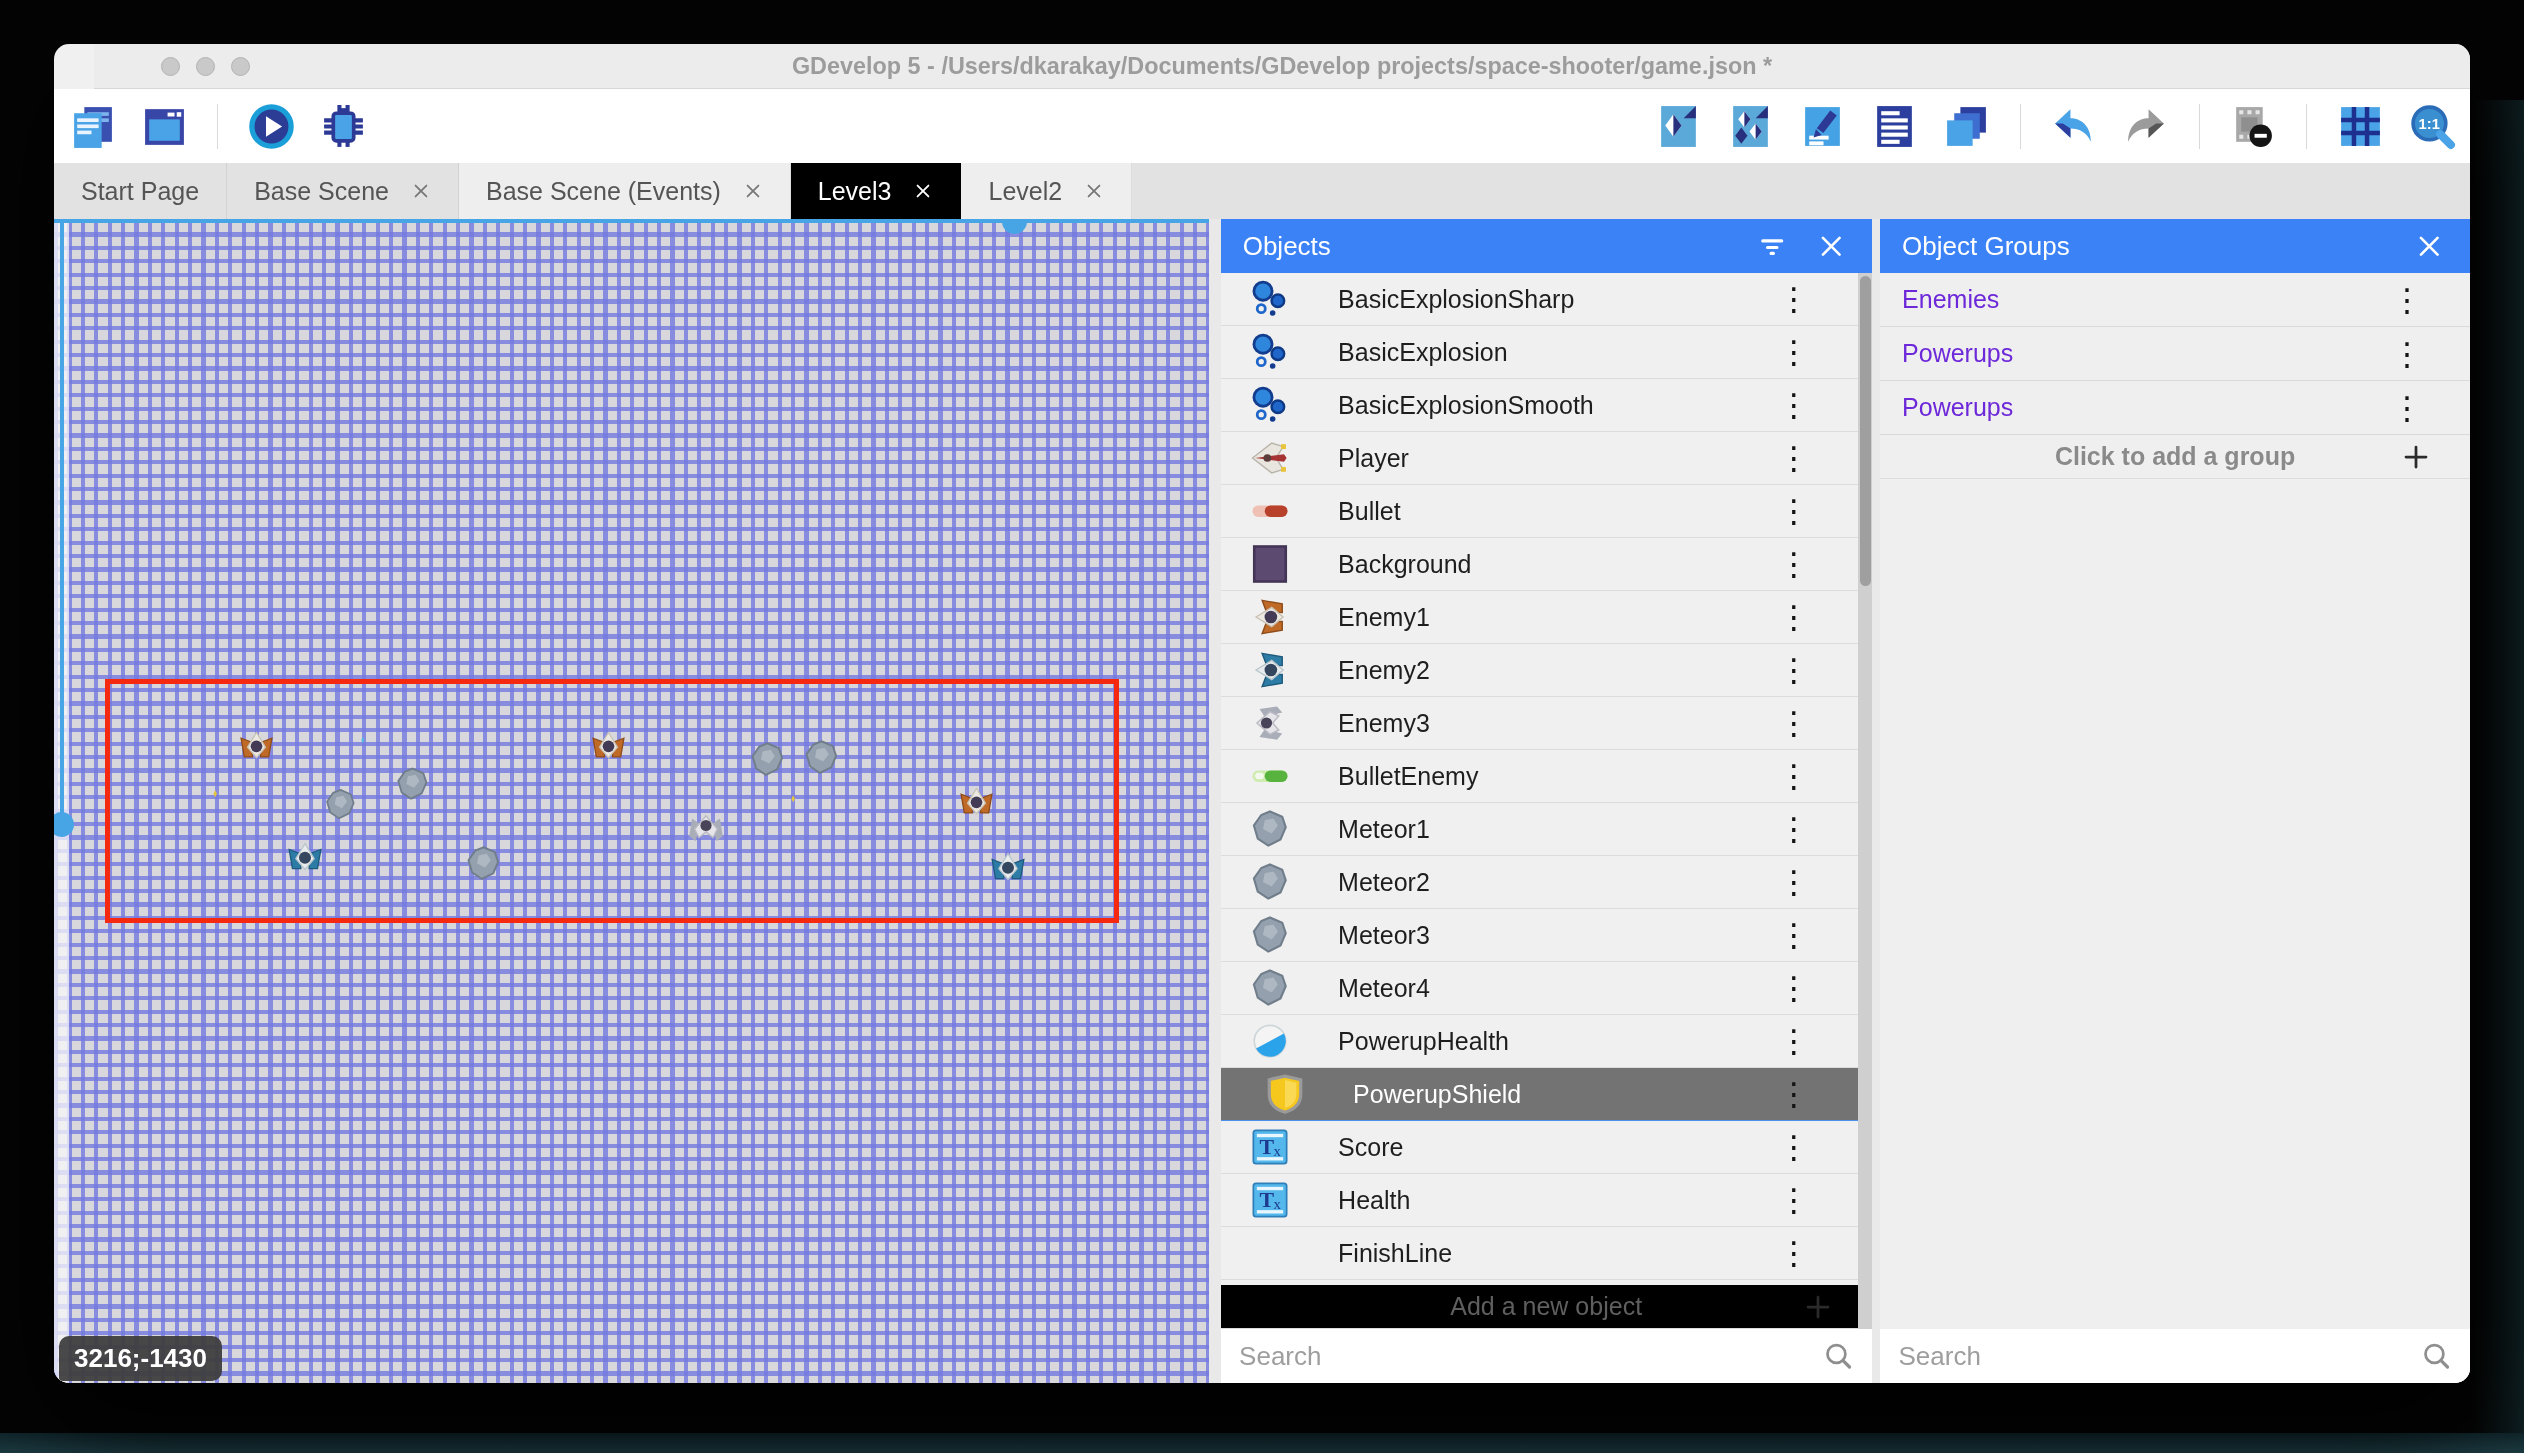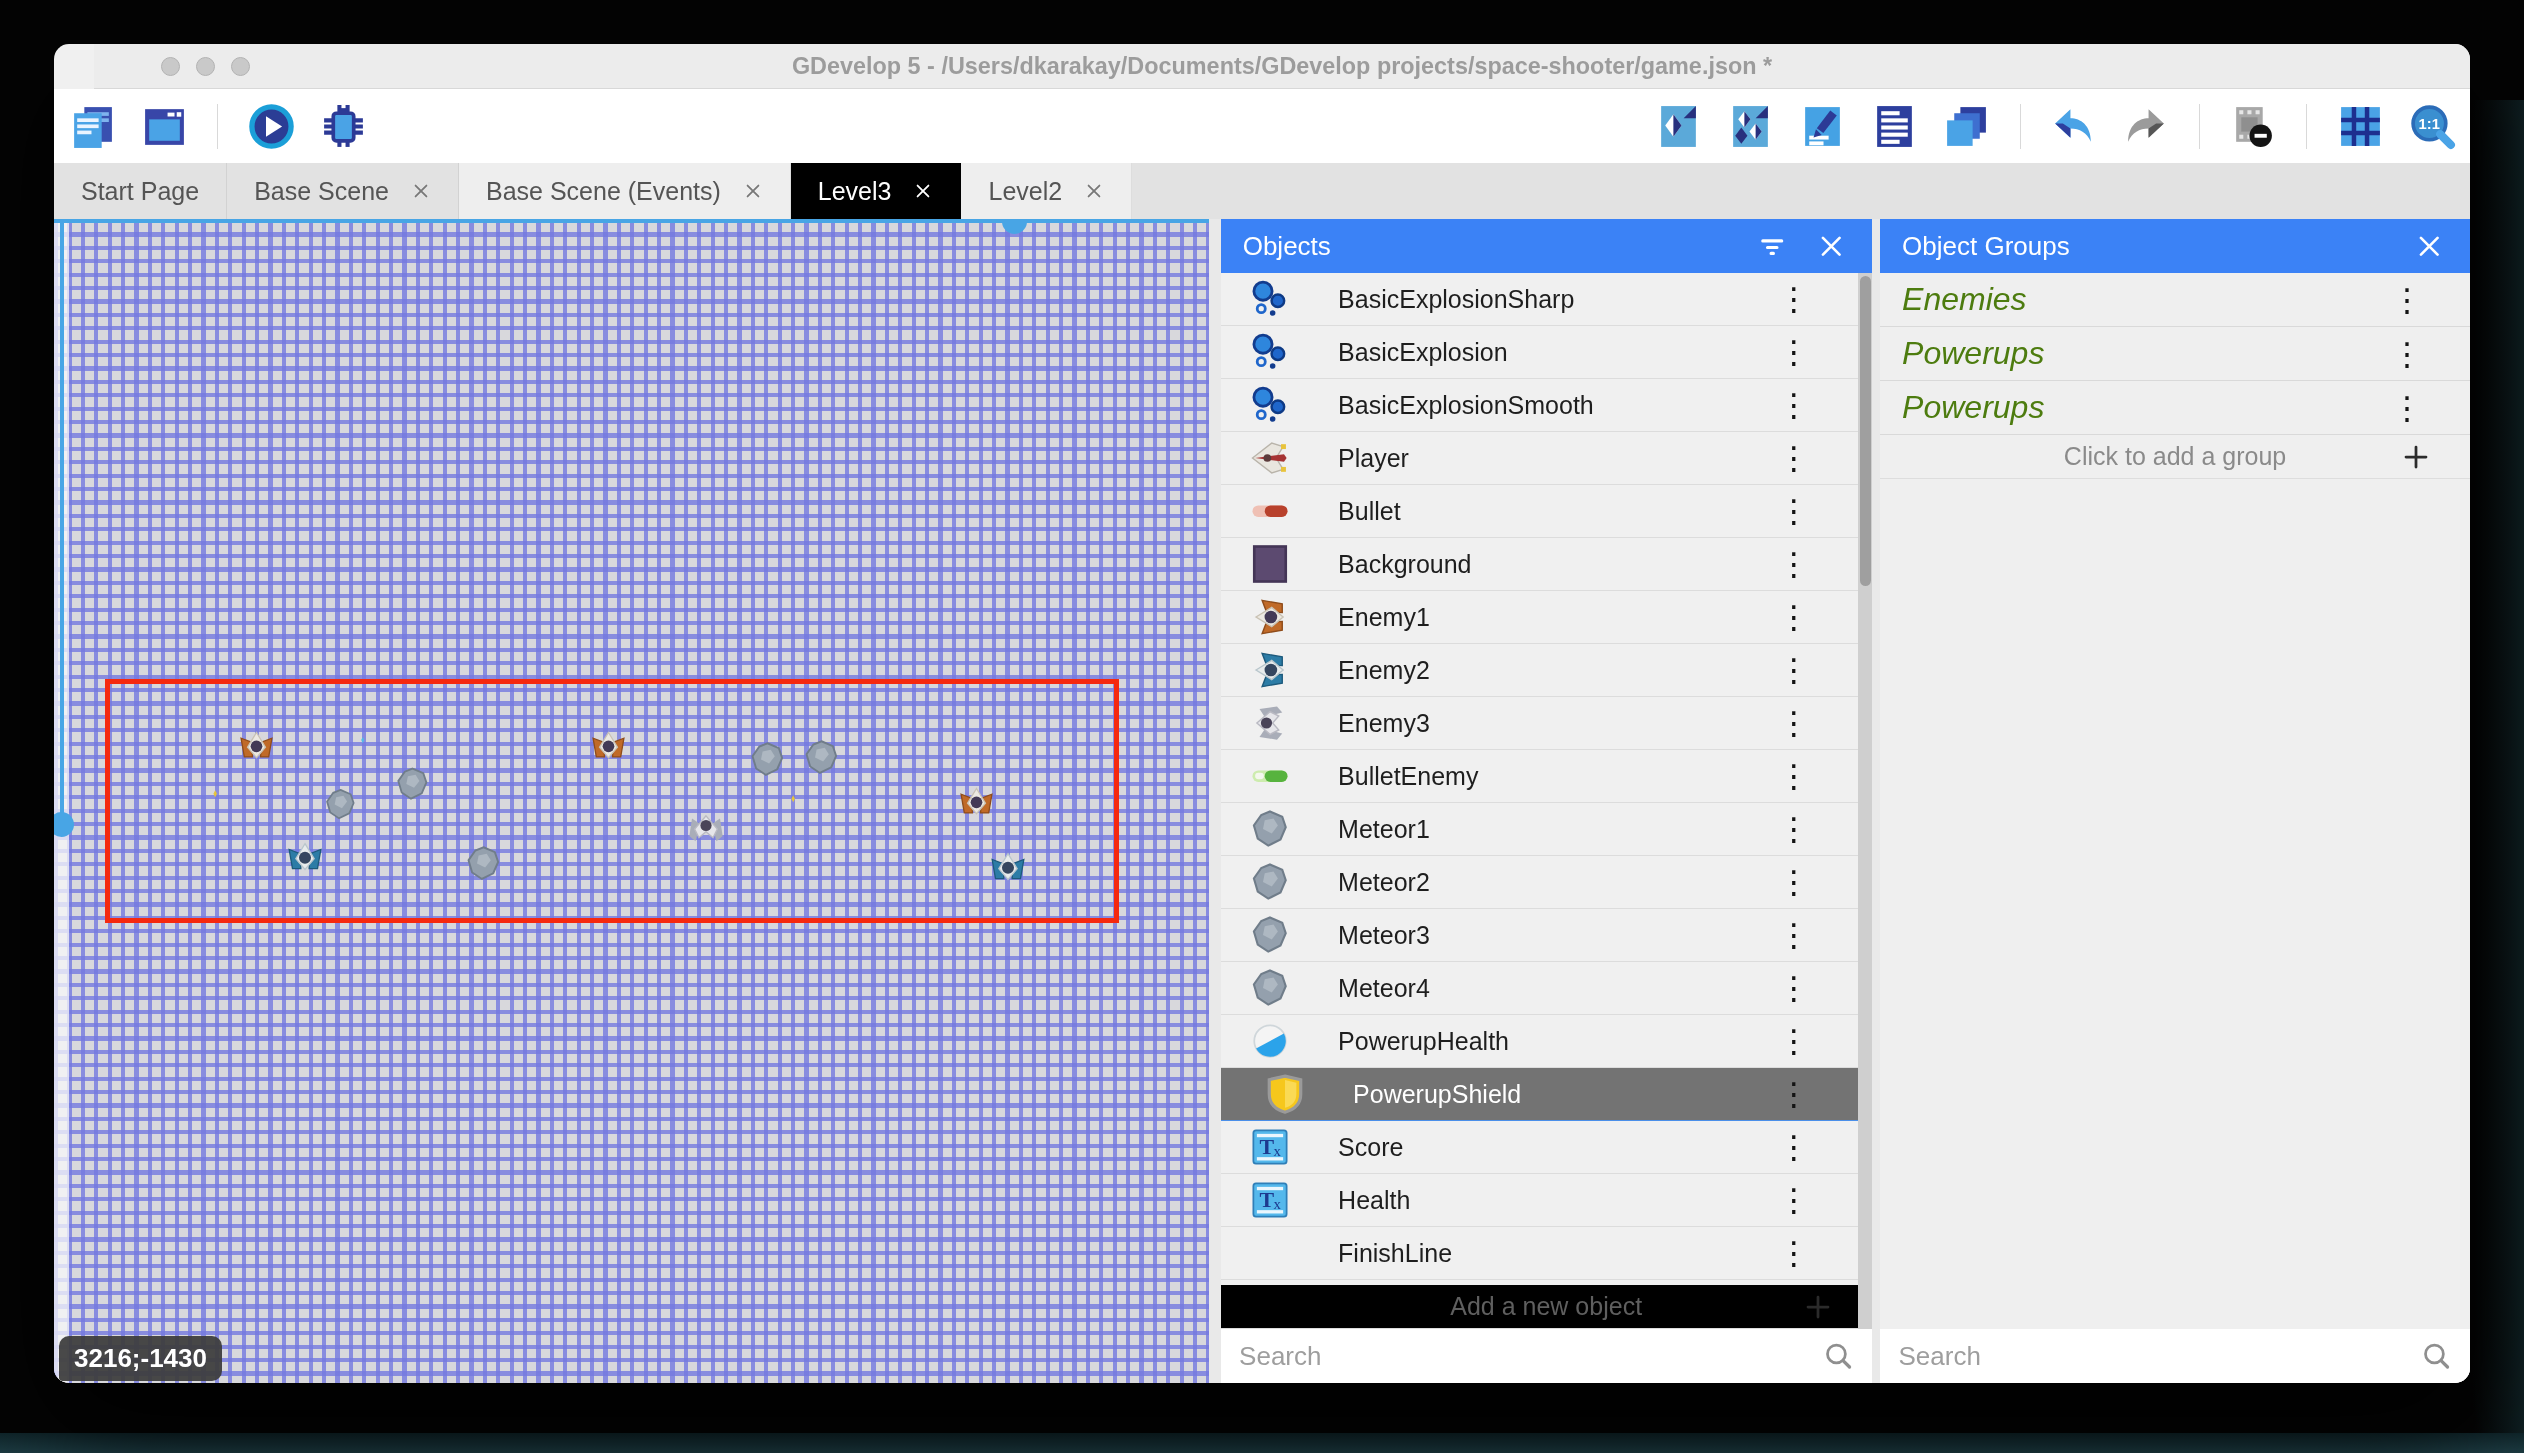--- a/index.html
+++ b/index.html
@@ -83,27 +83,27 @@
   .obj-row { height:53px; display:flex; align-items:center; padding:0 20px;
     border-bottom:1.7px solid #dcdcdc; position:relative; background:#f0f0f0; cursor:pointer; }
   .obj-row.selected { background:#737373; border-bottom-color:#4a8fe9;padding-left:35px; }
   .obj-row.selected .obj-label { color:#fff; }
   .obj-icon { width:42px; height:42px; margin-left:8.4px; flex:none; }
   .obj-icon svg { width:42px; height:42px; display:block; }
   .obj-label { margin-left:47px; font-size:25px; color:#1e1e1e; }
   .dots { margin-left:auto; margin-right:42px; font-size:32px; color:#141414; cursor:pointer; line-height:1; }
   .group-row { height:54px; display:flex; align-items:center; padding:0 22px;
     border-bottom:1.7px solid #d9d9d9; background:#efefef; cursor:pointer; }
-  .group-label { font-size:32px; color:#4d7c0f;font-style:italic; }
+  .group-label { font-size:25px; color:#6d28d9; }
   .group-row .dots { margin-right:25px; }
 
   .add-row { height:44px; flex:none; background:#000000; border-bottom:0.8px solid #dddddd;
     display:flex; align-items:center; justify-content:center; position:relative;
     font-size:25px; color:#5f5f5f; cursor:pointer; }
-  .panel.groups .add-row { background:#efefef; color:#8a8a8a; }
+  .panel.groups .add-row { background:#efefef; color:#8a8a8a;font-weight:bold; }
   .add-plus { position:absolute; right:39px; top:50%; transform:translateY(-50%); }
   .add-plus svg { width:30px; height:30px; display:block; }
 
   .groups-filler { flex:1; background:#efefef; }
 
   .search-row { height:54px; flex:none; background:#fff; position:relative; display:flex; align-items:center; }
   .search-input { flex:1; border:none; outline:none; background:transparent; font-size:26px;
     color:#333; padding-left:18.4px; font-family:"Liberation Sans", sans-serif; }
   .search-input::placeholder { color:#9e9e9e; }
   .search-icon { position:absolute; right:16.7px; top:50%; transform:translateY(-50%); }

